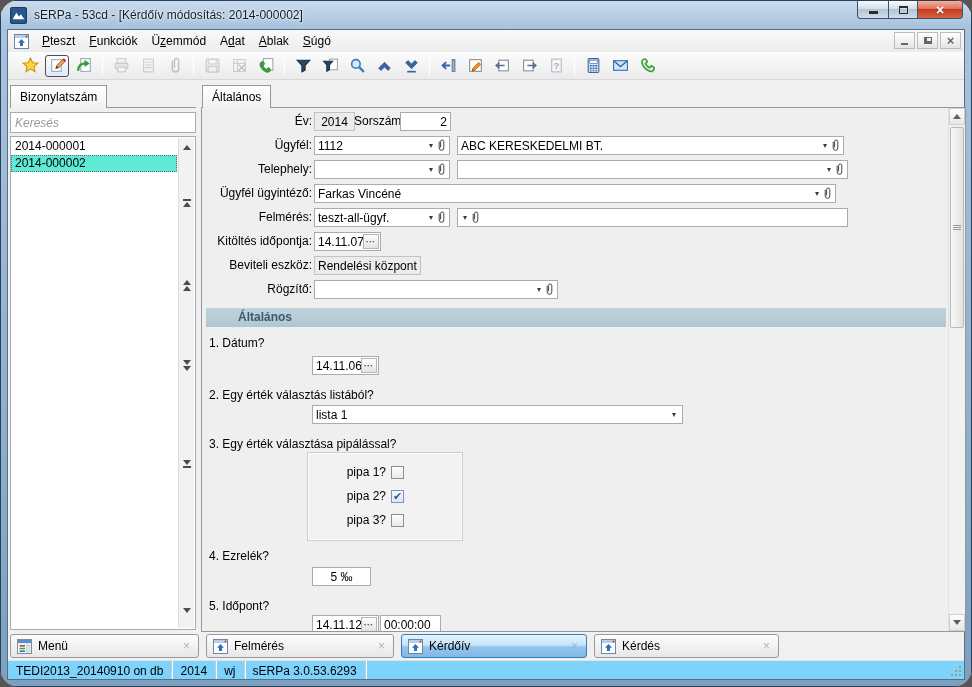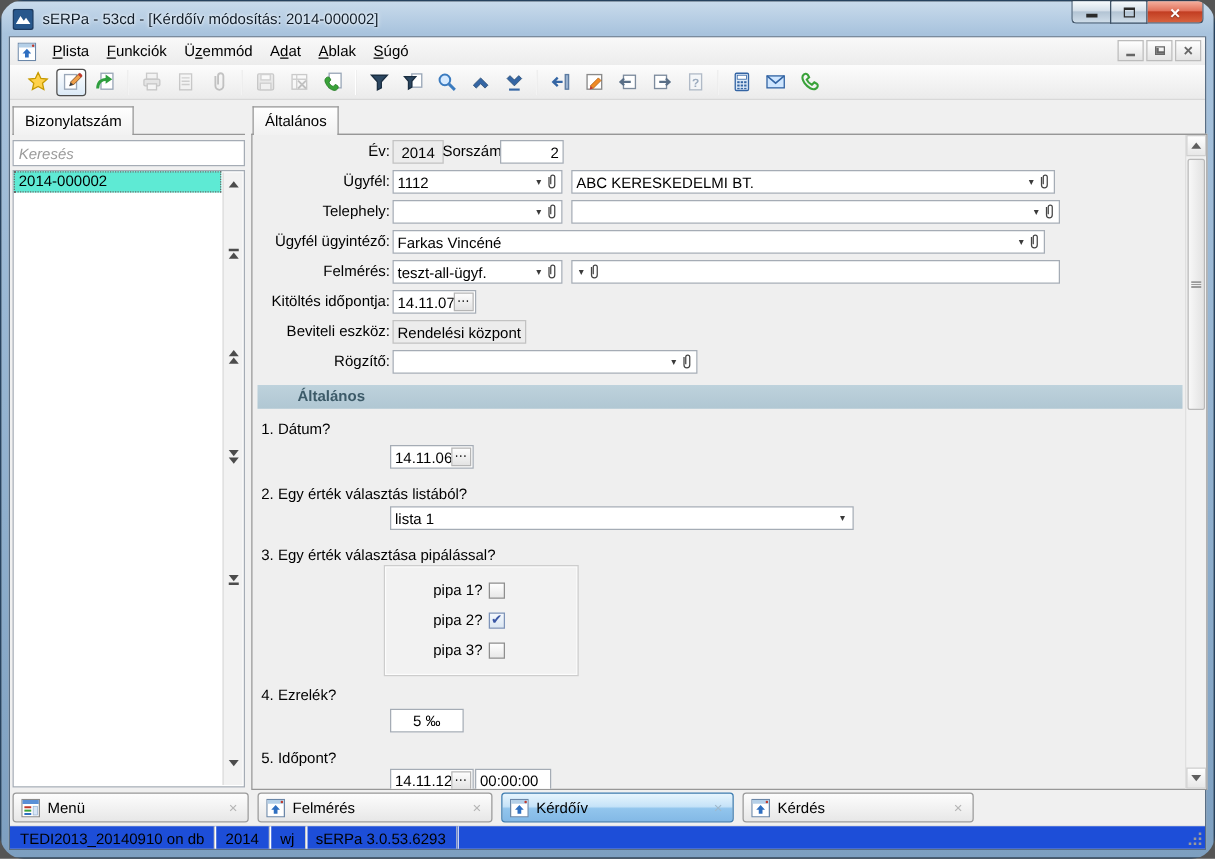--- a/index.html
+++ b/index.html
@@ -109,21 +109,21 @@
   .tabstrip { position:absolute; left:0; right:0; top:603px; height:26px; display:flex; align-items:center; padding-left:2px; }
   .btab { height:24px; border:1px solid #9a9a9a; border-radius:3px; background:linear-gradient(#fdfdfd,#e7e7e7);
     display:flex; align-items:center; padding:0 6px; margin-right:7px; }
   .btab.active { border-color:#3c7cb1; background:linear-gradient(180deg,#e7f5fe 0%,#c6e3f8 46%,#92c5ed 54%,#83b9e6 100%); }
   .btab .bt-icon { width:15px; height:15px; margin-right:6px; flex:0 0 auto; }
   .btab .bt-label { flex:1; white-space:nowrap; overflow:hidden; }
   .btab .bt-close { flex:0 0 auto; color:#b4b4b4; font-size:12px; line-height:12px; padding:0 2px; }
   .btab.active .bt-close { color:#9fb8cb; }
 
   
-  .statusbar { position:absolute; left:0; right:0; top:630px; bottom:0; background:#1d4ed8; border-top:1px solid #e3e3e3;
+  .statusbar { position:absolute; left:0; right:0; top:630px; bottom:0; background:#7dd3fc; border-top:1px solid #e3e3e3;
     display:flex; align-items:stretch; }
   .st-cell { padding:3px 8px 0 8px; border-right:1px solid #c9c9c9; box-shadow:1px 0 0 #ffffff; white-space:nowrap; }
   .st-fill { flex:1; }
   .grip { position:relative; width:16px; }
   .grip span { position:absolute; right:3px; bottom:3px; width:2px; height:2px; background:#9a9a9a;
     box-shadow:-4px 0 #9a9a9a, -8px 0 #9a9a9a, 0 -4px #9a9a9a, -4px -4px #9a9a9a, 0 -8px #9a9a9a; }
 </style>
 </head>
 <body>
 
@@ -152,21 +152,21 @@
 
   <div class="client">
 
     <div class="menubar">
       <svg class="mdi-icon" viewBox="0 0 15 15">
         <rect x="0.5" y="0.5" width="14" height="14" fill="#fff" stroke="#6b87a8"></rect>
         <rect x="1" y="1" width="13" height="3" fill="#b5d0e8"></rect>
         <circle cx="12.5" cy="2.5" r="1" fill="#c0392b"></circle>
         <path d="M7.5 5 L11 8.8 H9 V12 H6 V8.8 H4 Z" fill="#2f6fc1"></path>
       </svg>
-      <div class="menu-item"><span></span><span class="mn">P</span><span>lista</span></div>
+      <div class="menu-item"><span></span><span class="mn">P</span><span>teszt</span></div>
       <div class="menu-item"><span></span><span class="mn">F</span><span>unkciók</span></div>
       <div class="menu-item"><span>Ü</span><span class="mn">z</span><span>emmód</span></div>
       <div class="menu-item"><span>A</span><span class="mn">d</span><span>at</span></div>
       <div class="menu-item"><span></span><span class="mn">A</span><span>blak</span></div>
       <div class="menu-item"><span></span><span class="mn">S</span><span>úgó</span></div>
       <div class="mdi-btns">
         <div class="mdi-btn">
               <span class="glyph-mdi-min"></span>
             </div>
         <div class="mdi-btn">
@@ -333,20 +333,21 @@
           </span>
     </div>
 
     <div class="workspace">
 
       <div class="left-panel">
         <div class="panel-tab" style="left:1px; top:2px;"><span>Bizonylatszám</span></div>
         <div class="tabline" style="top:24px;"></div>
         <input class="lp-search" type="text" placeholder="Keresés" style="">
         <div class="lp-list">
+          <div class="lp-item" style="margin-top:1px;">2014-000001</div>
           <div class="lp-item selected">2014-000002</div>
           <div class="lp-nav">
             <span class="nav-g" style="top:7px;">
                   <span class="t-up"></span>
                 </span>
             <span class="nav-g" style="top:60px;">
                   <span class="nav-bar"></span>
                   <span class="t-up"></span>
                 </span>
             <span class="nav-g" style="top:142px;">

